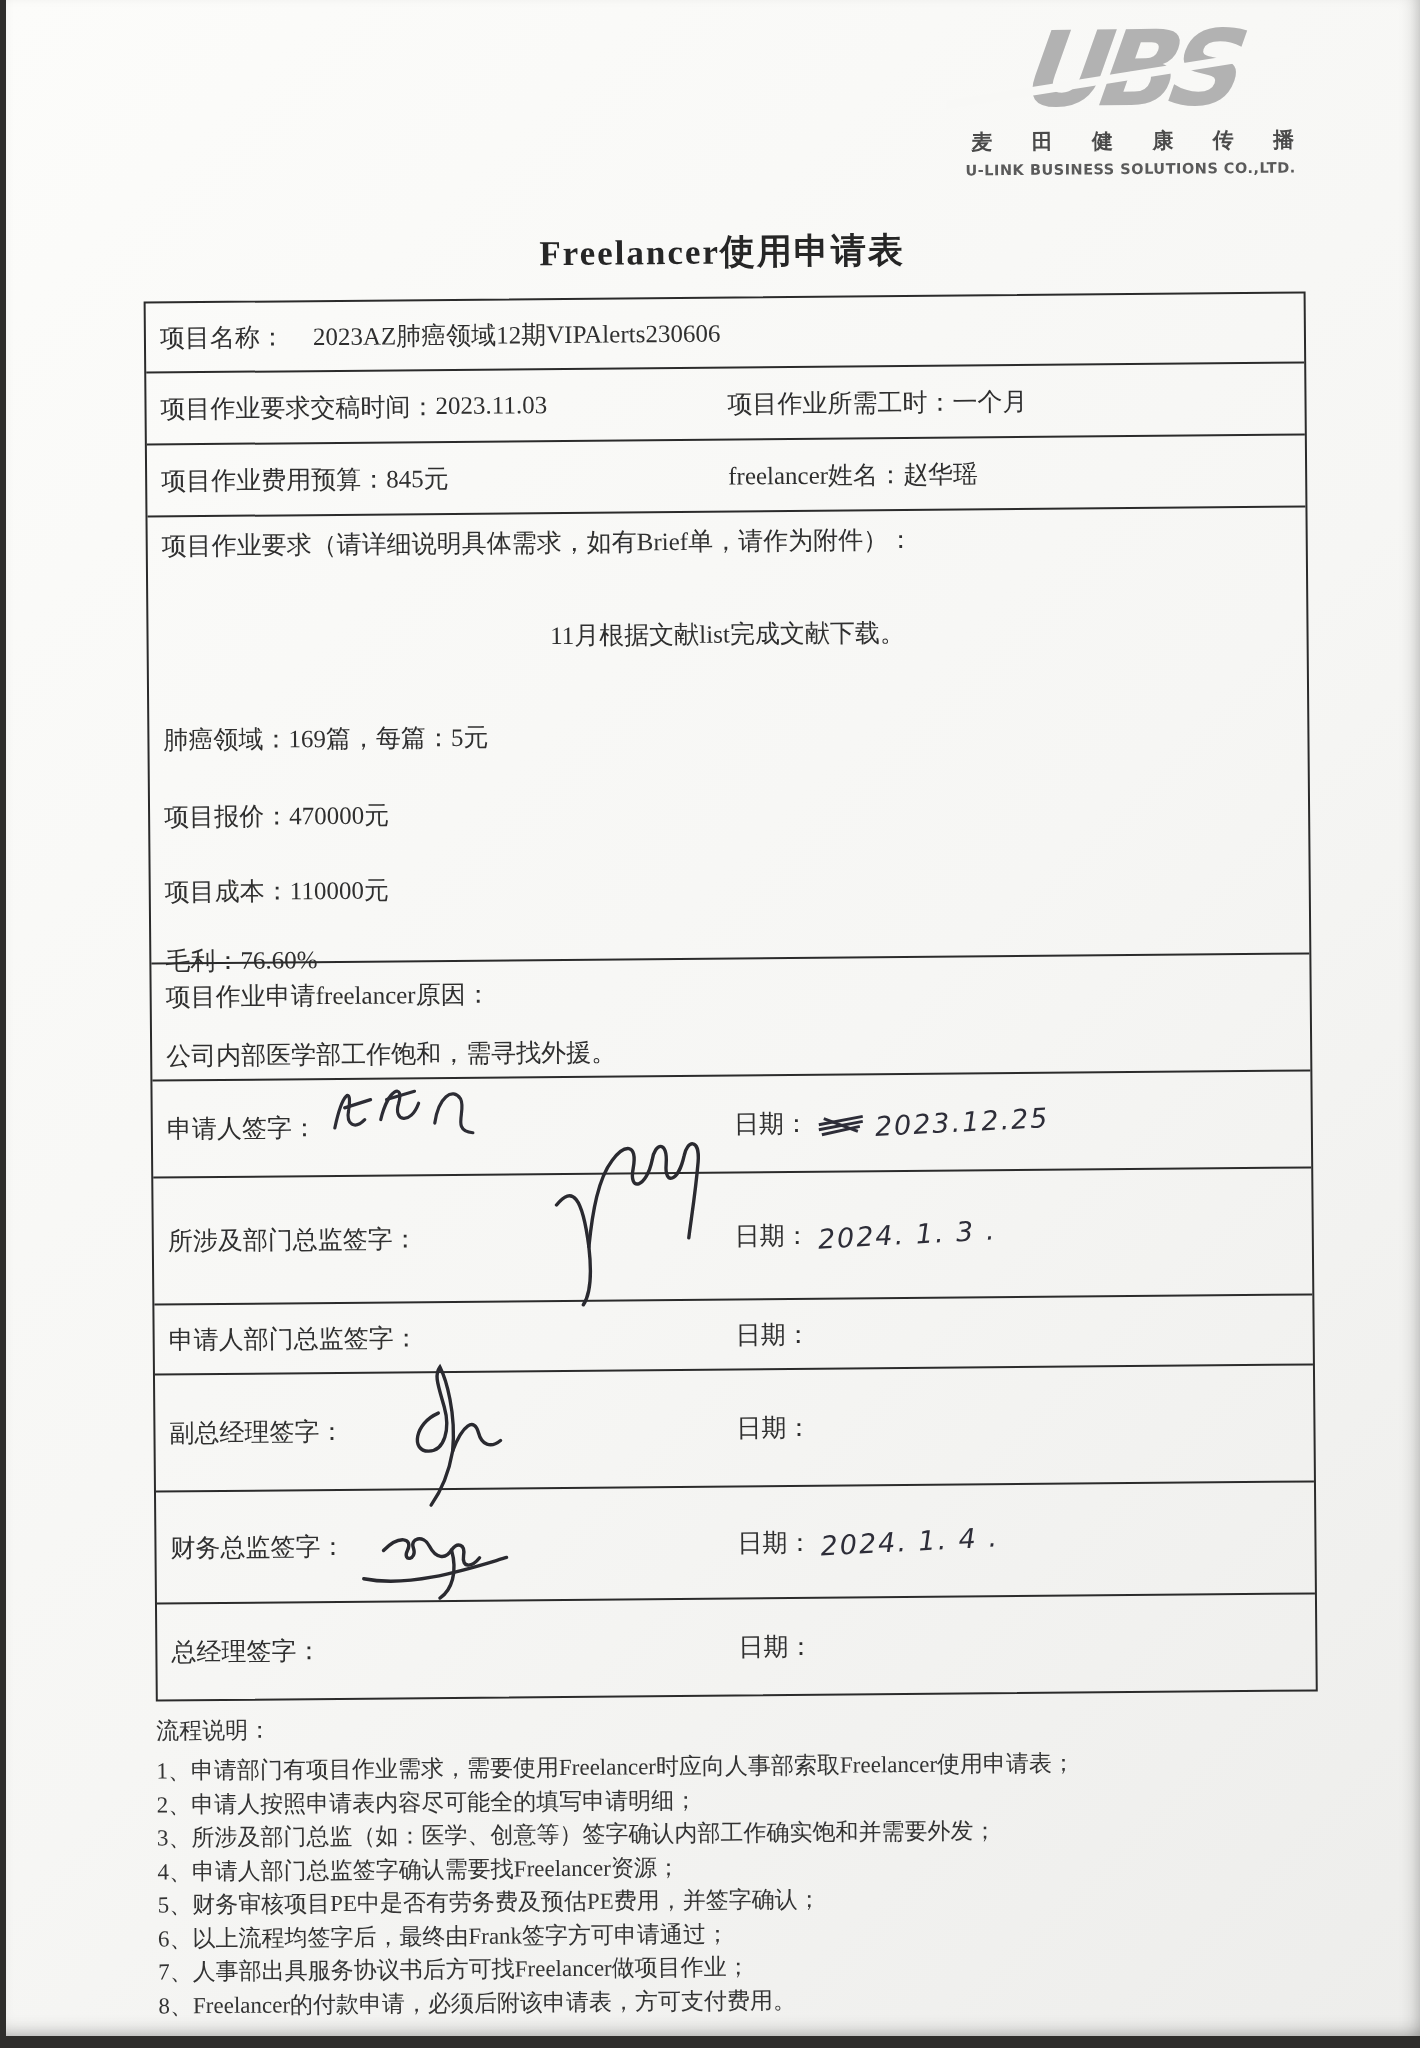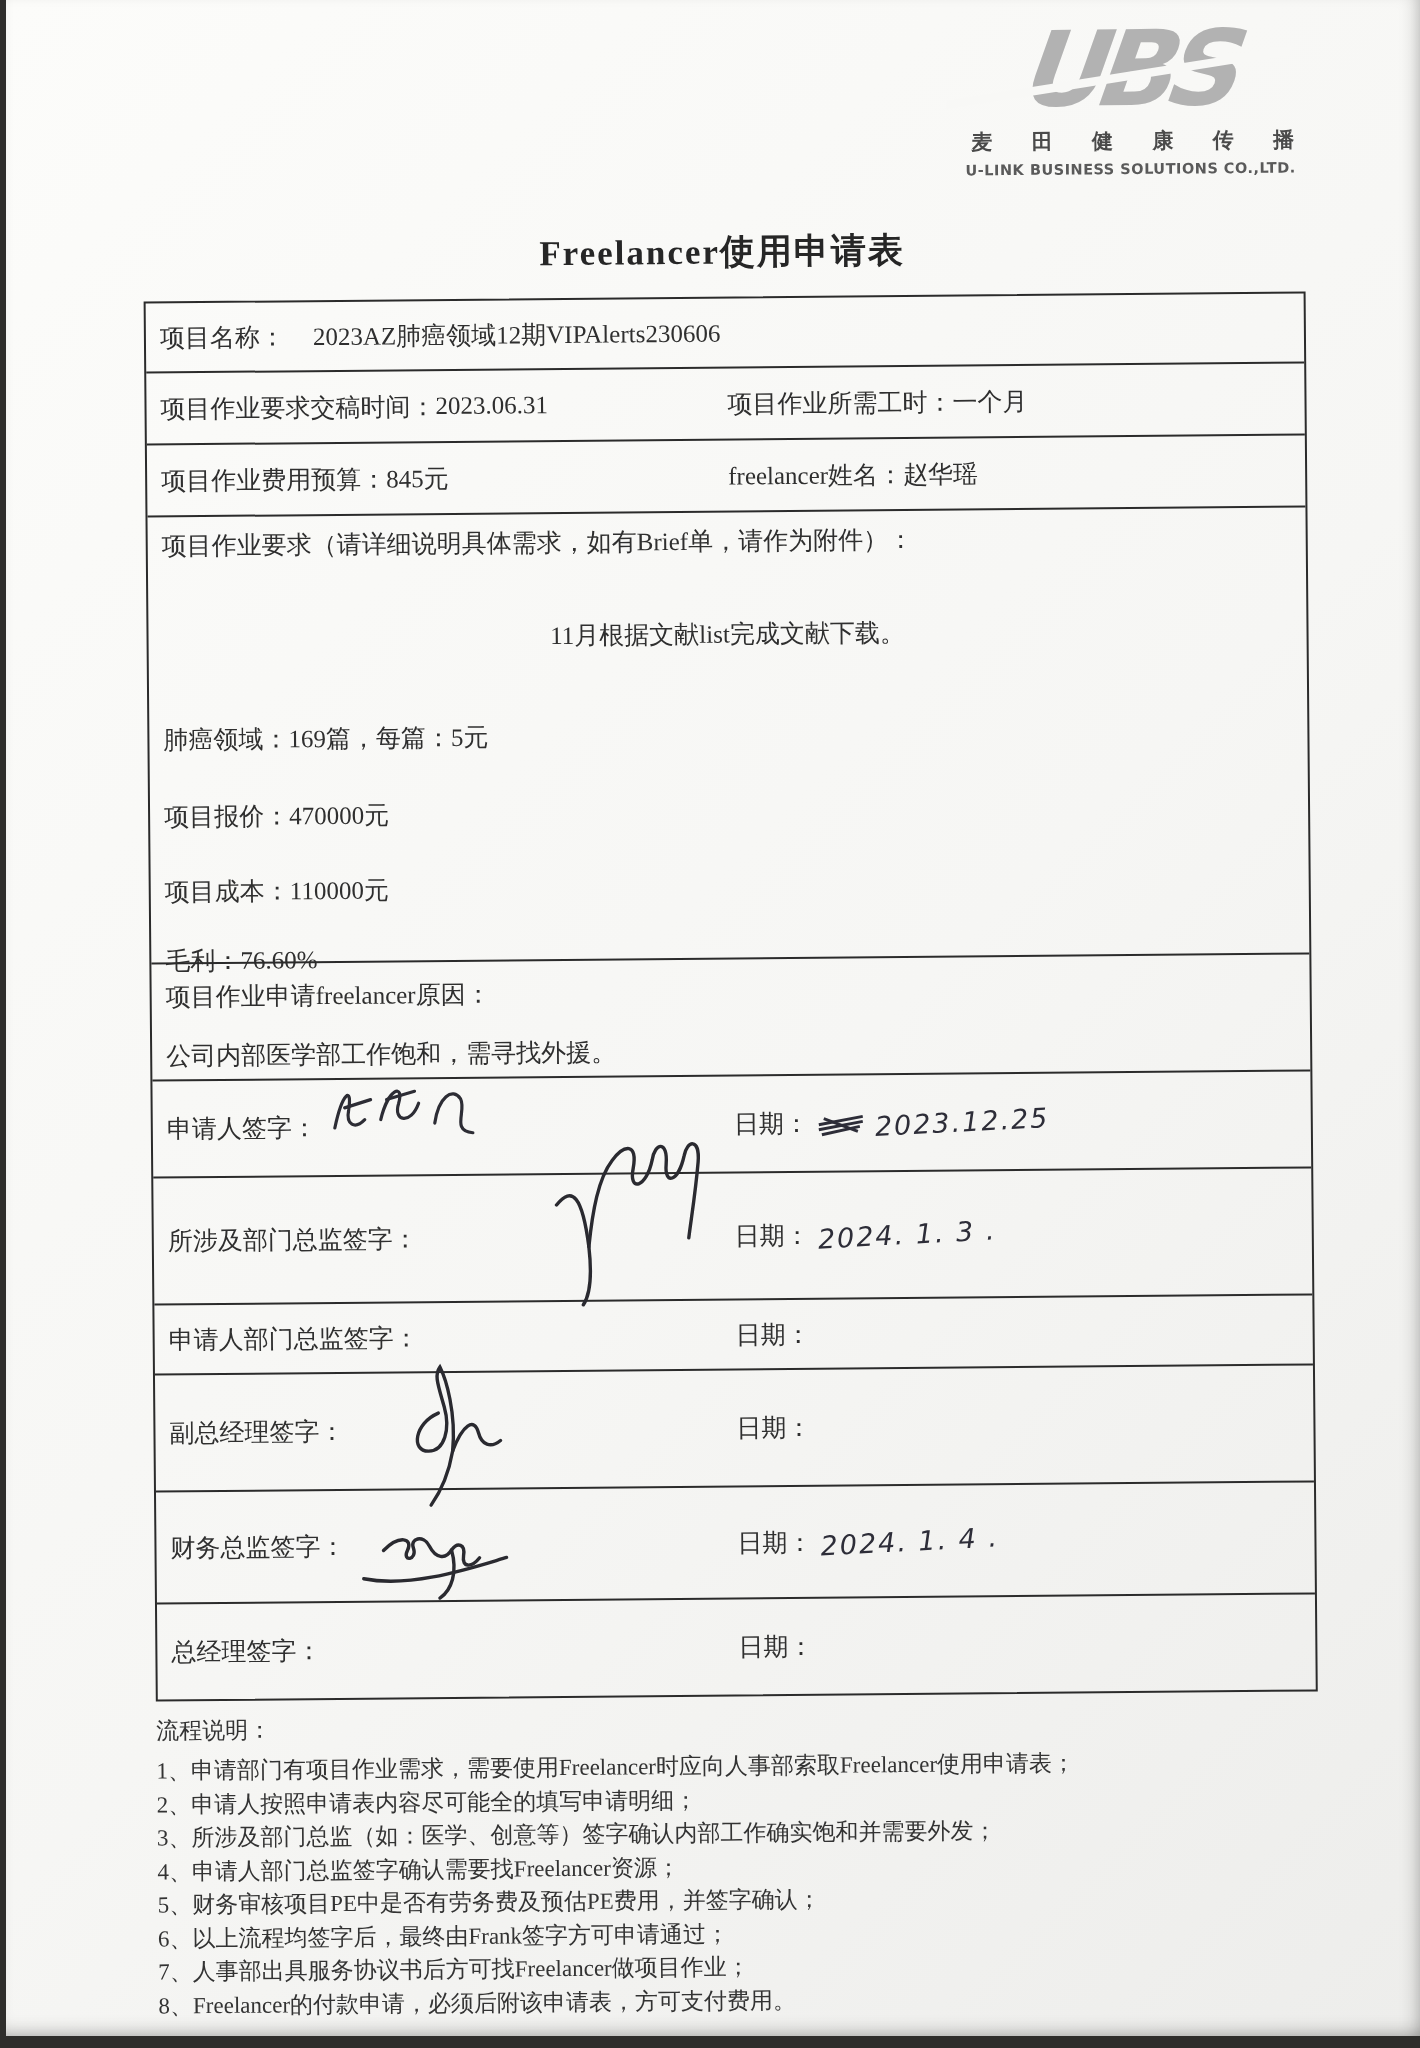--- a/index.html
+++ b/index.html
@@ -106,21 +106,21 @@
     <div class="form-table">
 
       <div class="row r-name vcent">
         <span class="lbl pad">项目名称：</span>
         <span class="gap"></span>
         <span class="val">2023AZ肺癌领域12期VIPAlerts230606</span>
       </div>
 
       <div class="row r-deadline vcent">
         <span class="lbl pad">项目作业要求交稿时间：</span>
-        <span class="val">2023.06.31</span>
+        <span class="val">2023.11.03</span>
         <span class="rcol">
           <span class="lbl">项目作业所需工时：</span>
           <span class="val">一个月</span>
         </span>
       </div>
 
       <div class="row r-budget vcent">
         <span class="lbl pad">项目作业费用预算：</span>
         <span class="val">845元</span>
         <span class="rcol">

